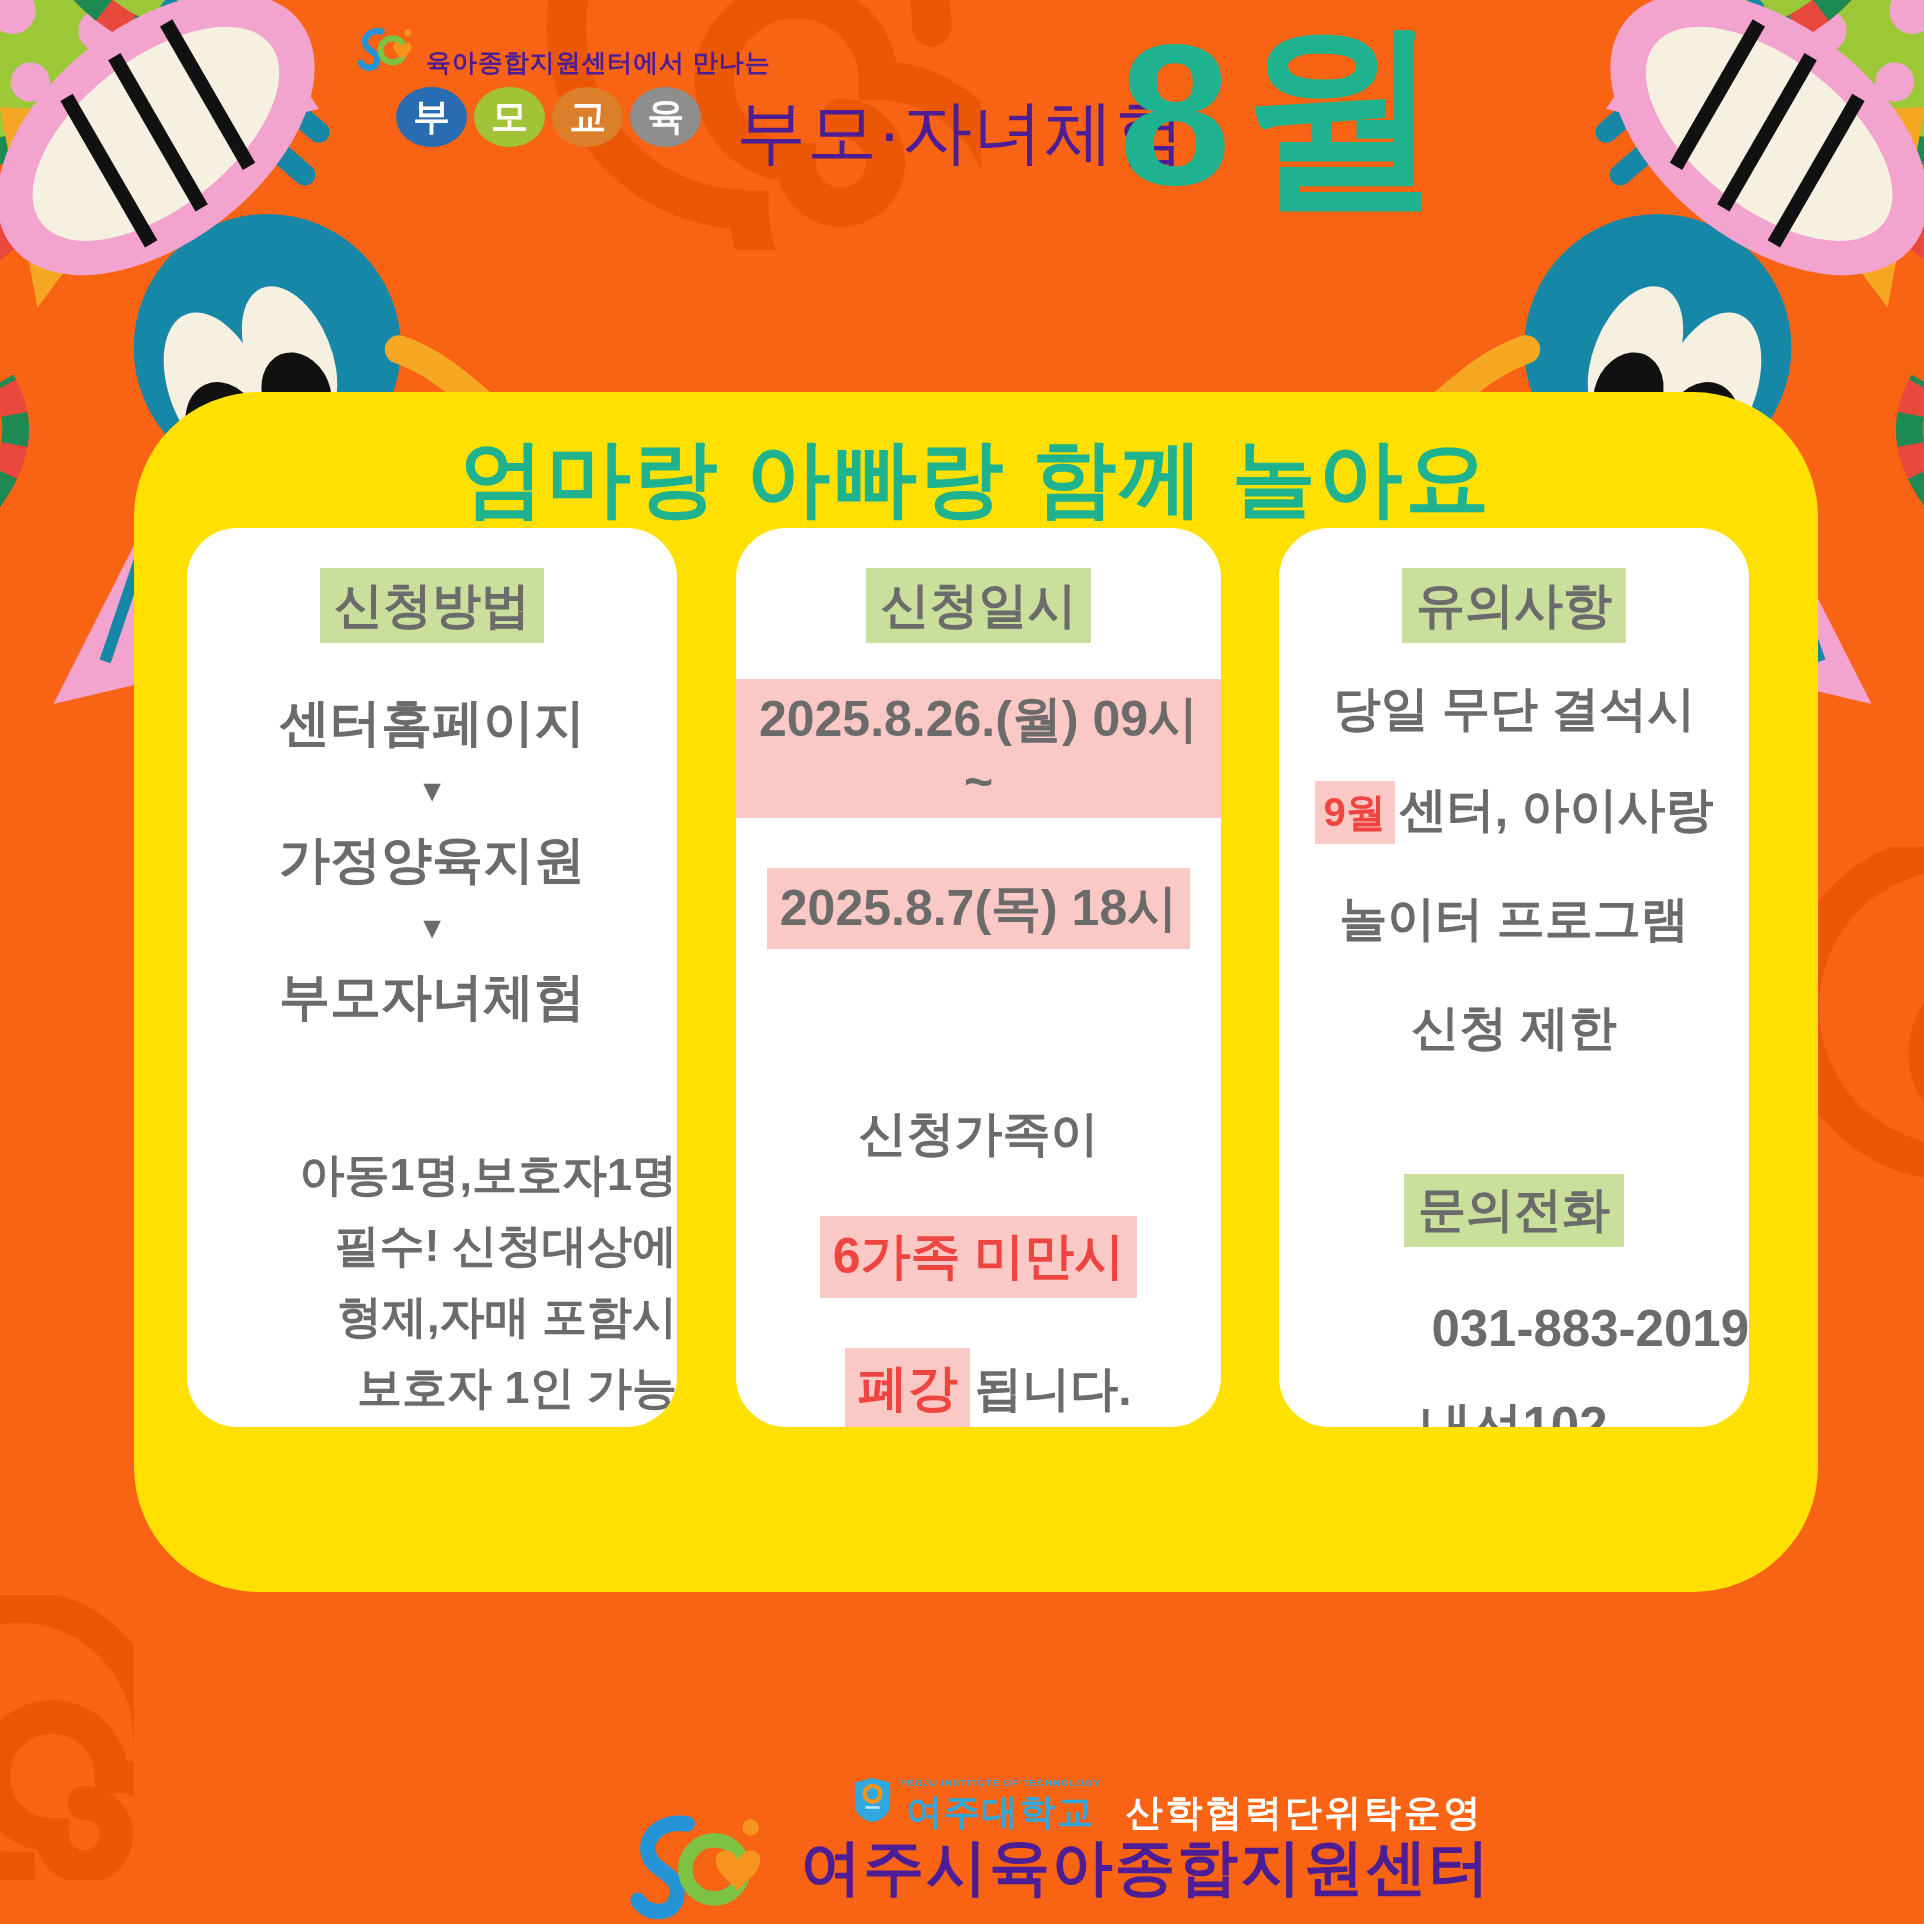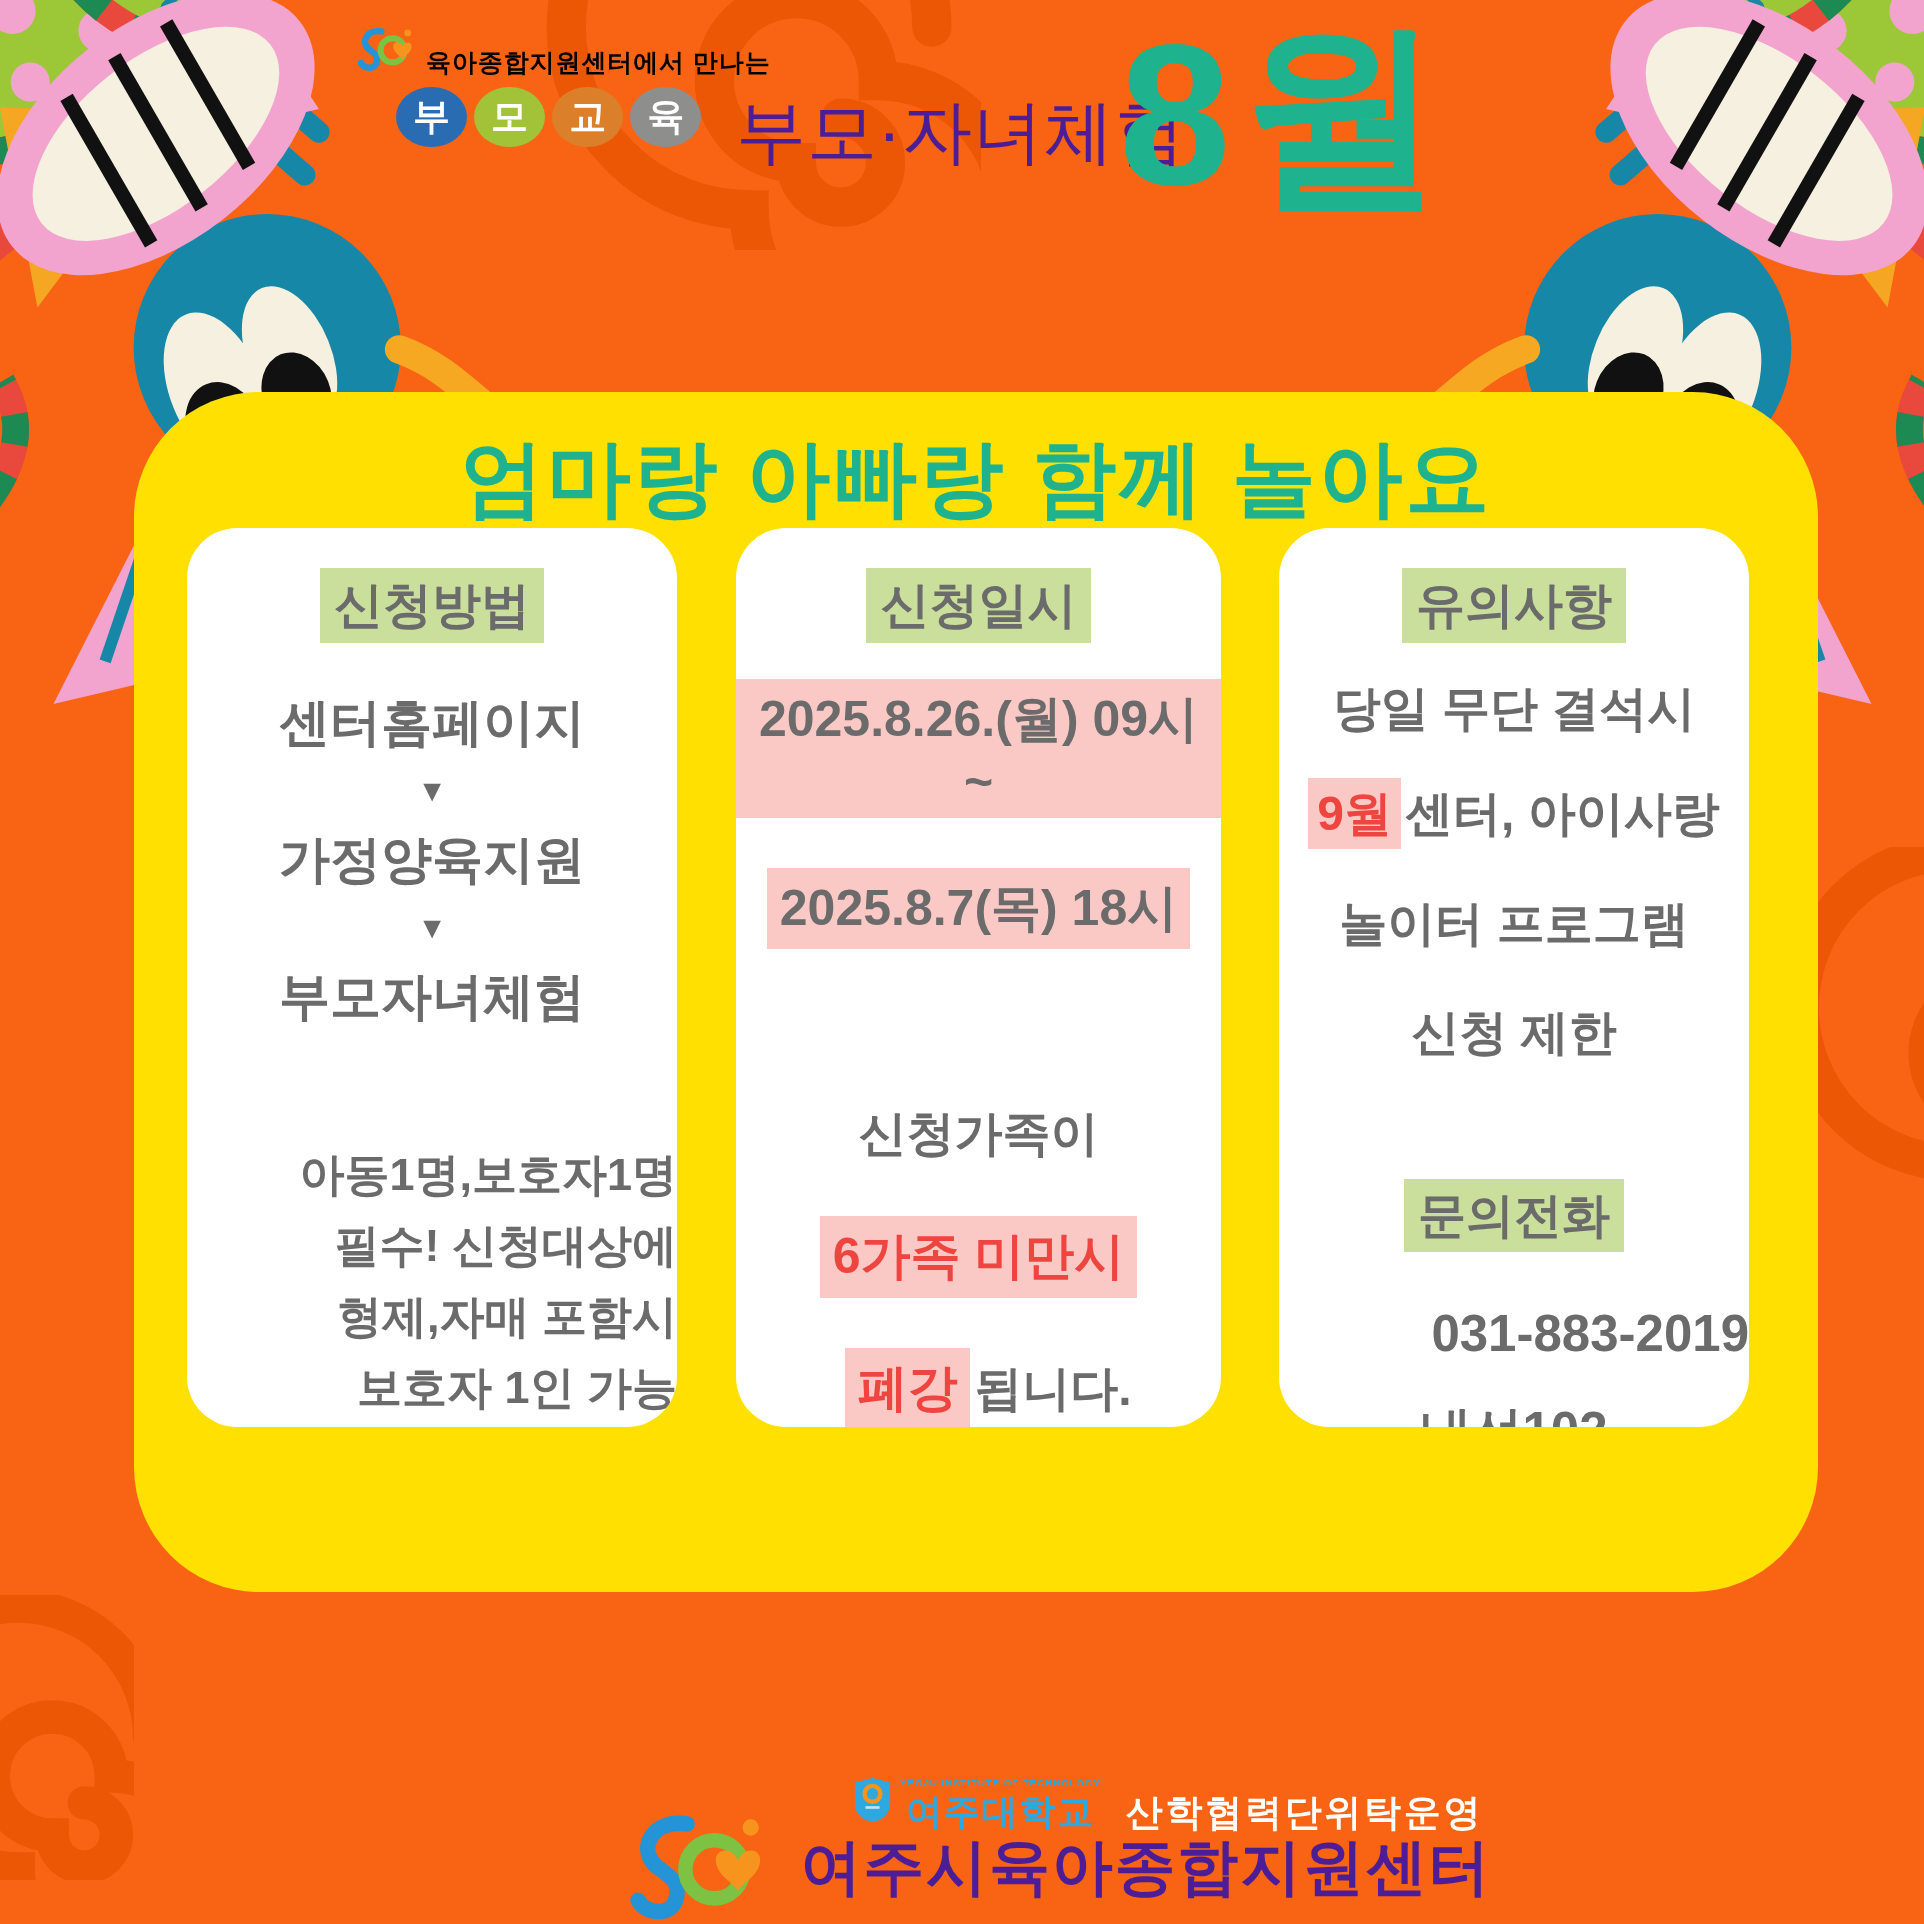--- a/index.html
+++ b/index.html
@@ -10,21 +10,21 @@
   }
   svg{display:block;}
   
   .spiral{position:absolute;z-index:1;}
   .creature{position:absolute;top:0;width:980px;height:1123px;z-index:2;}
   .creature-left{left:0;}
   .creature-right{right:0;transform:scaleX(-1);}
   
   .s-logo{position:absolute;left:358px;top:19.6px;z-index:3;}
   .logo-caption{position:absolute;left:426px;top:46px;z-index:3;
-    font-size:25px;color:#000000;letter-spacing:0.9px;font-weight:bold;}
+    font-size:25px;color:#4c1d95;letter-spacing:0.9px;font-weight:bold;}
   .circle-row{position:absolute;left:396px;top:87px;z-index:3;display:flex;gap:7.1px;}
   .pme-circle{width:71px;height:60px;border-radius:50%;display:flex;
     align-items:center;justify-content:center;color:#fff;font-size:37px;font-weight:bold;}
   .program-title{position:absolute;left:736px;top:86px;z-index:3;
     font-size:70px;font-weight:normal;color:#4c1d95;letter-spacing:0.9px;}
   .month-badge{position:absolute;left:1119px;top:14.3px;z-index:3;
     font-size:201px;line-height:1.0;font-weight:bold;color:#1EB38E;letter-spacing:10.7px;}
   
   .panel{position:absolute;left:134px;top:392px;width:1684px;height:1200px;
     background:#FFE000;border-radius:125px;z-index:4;}
@@ -243,21 +243,21 @@
       <div style="margin-top:50px;padding-left:20px;">
         <span class="pill red">폐강</span>
         <span class="g-line">됩니다.</span>
       </div>
     </div>
 
     <div class="card card-3">
       <div><span class="card-header">유의사항</span></div>
       <div class="g-line" style="margin-top:34px;">당일 무단 결석시</div>
       <div style="margin-top:37px;">
-        <span class="pill red" style="font-size:48px;padding:3.6px 9px;">9월</span>
+        <span class="pill red" style="font-size:40px;padding:3.6px 9px;">9월</span>
         <span class="g-line">센터, 아이사랑</span>
       </div>
       <div class="g-line" style="margin-top:43px;">놀이터 프로그램</div>
       <div class="g-line" style="margin-top:45px;">신청 제한</div>
       <div style="margin-top:114px;"><span class="contact-header">문의전화</span></div>
       <div class="g-line" style="margin-top:52px;font-size:51px;text-align:right;">031-883-2019</div>
       <div class="g-line" style="margin-top:34px;font-size:51px;">내선102</div>
     </div>
   </div>
 

